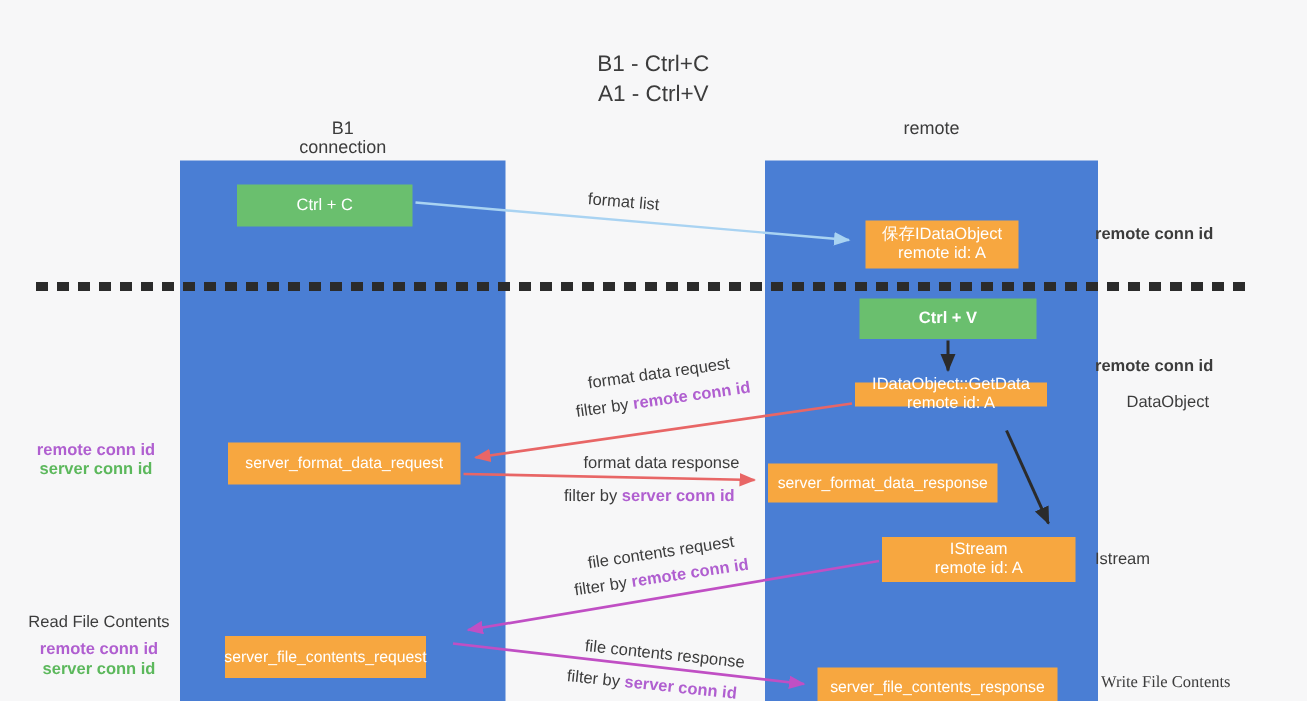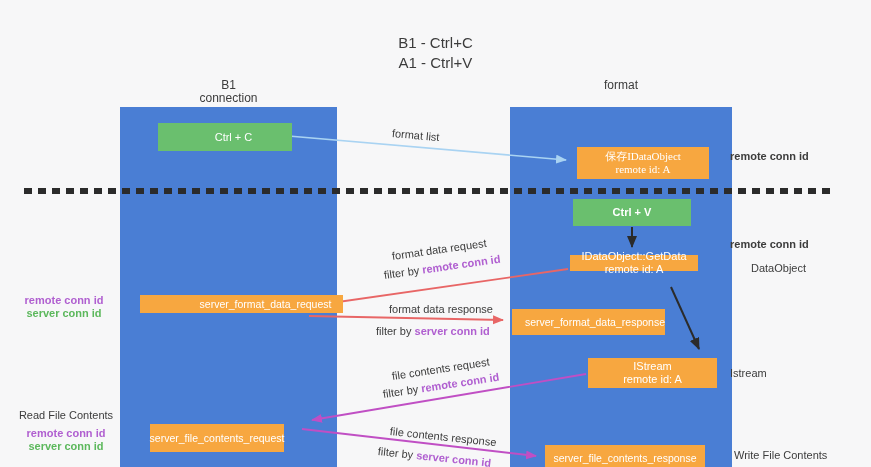--- a/index.html
+++ b/index.html
@@ -72,21 +72,21 @@
   <div class="title">
     <div>B1 - Ctrl+C</div>
     <div>A1 - Ctrl+V</div>
   </div>
 
   <div class="col-header" style="left:120px; top:51px; width:217px;">
     <div>B1</div>
     <div>connection</div>
   </div>
   <div class="col-header" style="left:510px; top:51px; width:222px;">
-    <div>format</div>
+    <div>remote</div>
   </div>
 
   <div class="lifeline" style="left:120px; top:79px; width:217px; height:372px;"></div>
   <div class="lifeline" style="left:510px; top:79px; width:222px; height:372px;"></div>
 
   <div class="dashed-separator"></div>
 
   <svg class="arrows" width="871" height="467" viewBox="0 0 871 467">
     <defs>
       <marker id="mh-blue" markerUnits="userSpaceOnUse" markerWidth="12" markerHeight="10" refX="10" refY="4.5" orient="auto">
@@ -104,43 +104,43 @@
     </defs>
     <line class="edge blue" x1="277" y1="107" x2="566" y2="132" marker-end="url(#mh-blue)"></line>
     <line class="edge black" x1="632" y1="199" x2="632" y2="219" marker-end="url(#mh-black)"></line>
     <line class="edge black" x1="671" y1="259" x2="699" y2="321" marker-end="url(#mh-black)"></line>
     <line class="edge red" x1="568" y1="241" x2="317" y2="277" marker-end="url(#mh-red)"></line>
     <line class="edge red" x1="309" y1="288" x2="503" y2="292" marker-end="url(#mh-red)"></line>
     <line class="edge magenta" x1="586" y1="346" x2="312" y2="392" marker-end="url(#mh-magenta)"></line>
     <line class="edge magenta" x1="302" y1="401" x2="536" y2="428" marker-end="url(#mh-magenta)"></line>
   </svg>
 
-  <div class="node green" style="left:158px; top:95px; width:117px; height:28px;padding-left:17px;">
+  <div class="node green" style="left:158px; top:95px; width:117px; height:28px;">
     <span>Ctrl + C</span>
   </div>
 
-  <div class="node orange" style="left:577px; top:119px; width:132px; height:32px;font-family:Liberation Serif, serif;">
+  <div class="node orange" style="left:577px; top:119px; width:102px; height:32px;">
     <span>保存IDataObject</span>
     <span>remote id: A</span>
   </div>
 
   <div class="node green" style="left:573px; top:171px; width:118px; height:27px;font-weight:bold;">
     <span>Ctrl + V</span>
   </div>
 
   <div class="node orange" style="left:570px; top:227px; width:128px; height:16px;">
     <span>IDataObject::GetData</span>
     <span>remote id: A</span>
   </div>
 
-  <div class="node orange small" style="left:140px; top:267px; width:155px; height:18px;padding-left:48px;">
+  <div class="node orange small" style="left:152px; top:267px; width:155px; height:28px;">
     <span>server_format_data_request</span>
   </div>
 
-  <div class="node orange small" style="left:512px; top:281px; width:153px; height:26px;align-items:flex-end;">
+  <div class="node orange small" style="left:512px; top:281px; width:153px; height:26px;">
     <span>server_format_data_response</span>
   </div>
 
   <div class="node orange" style="left:588px; top:330px; width:129px; height:30px;">
     <span>IStream</span>
     <span>remote id: A</span>
   </div>
 
   <div class="node orange small" style="left:150px; top:396px; width:134px; height:28px;">
     <span>server_file_contents_request</span>
@@ -173,21 +173,21 @@
   <div class="elabel" style="left:390px; top:397px; transform:rotate(6deg);">file contents response</div>
   <div class="elabel" style="left:378px; top:417px; transform:rotate(6deg);">
     <span>filter by</span>
     <span class="purple">server conn id</span>
   </div>
 
   <div class="side purple-b" style="left:730px; top:122px;">remote conn id</div>
   <div class="side purple-b" style="left:730px; top:210px;">remote conn id</div>
   <div class="side" style="left:730px; top:234px;padding-left:21px;">DataObject</div>
   <div class="side" style="left:730px; top:339px;">Istream</div>
-  <div class="side" style="left:734px; top:421px;">Write File Contents</div>
+  <div class="side" style="left:734px; top:421px;font-family:Liberation Serif, serif;">Write File Contents</div>
 
   <div class="side side-group" style="left:8px; top:266px; width:112px;">
     <div class="purple-b">remote conn id</div>
     <div class="green-b">server conn id</div>
   </div>
   <div class="side side-group" style="left:5px; top:381px; width:122px;">
     <div>Read File Contents</div>
     <div class="purple-b" style="margin-top:5px;">remote conn id</div>
     <div class="green-b">server conn id</div>
   </div>

